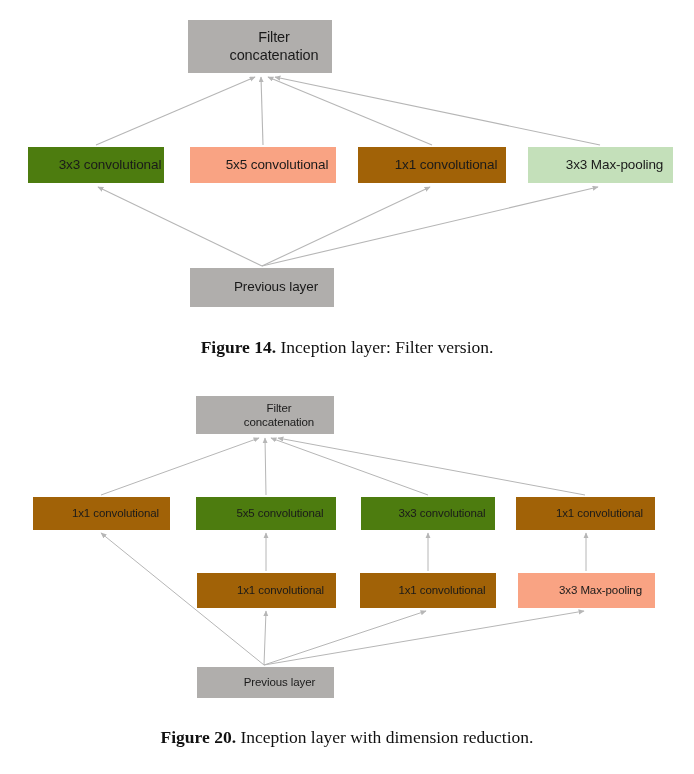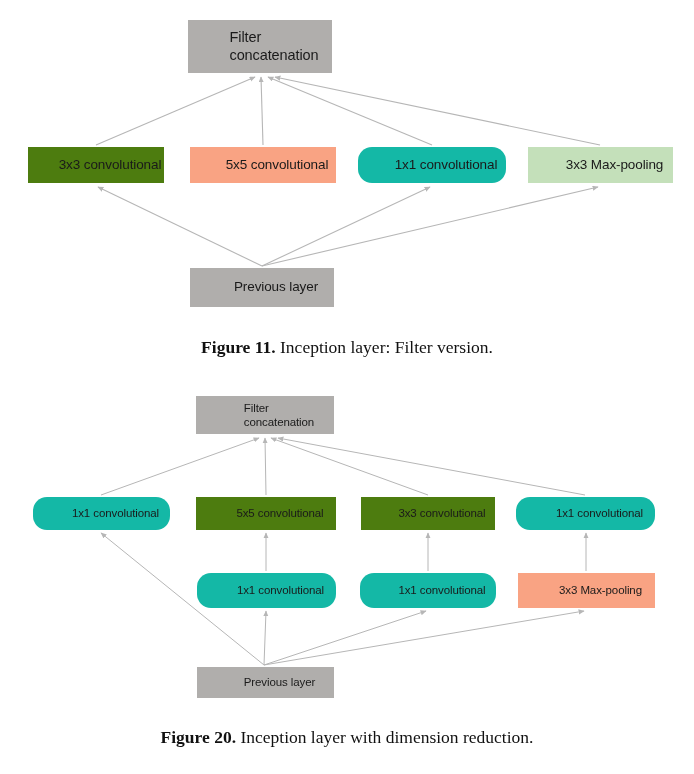--- a/index.html
+++ b/index.html
@@ -29,32 +29,33 @@
     height: 330px;
     pointer-events: none;
   }
 
   .node {
     position: absolute;
     box-sizing: border-box;
     display: flex;
     align-items: center;
     justify-content: center;
+    text-align: center;
     color: #1a1a1a;
     line-height: 1.22;
     letter-spacing: -0.1px;
     font-family: "Liberation Sans", sans-serif;
     white-space: pre-line;
     padding-left: 28px;
   }
 
   .node.gray  { background: #b0aeac; }
   .node.green { background: #4d7c0f; }
   .node.lgreen{ background: #c4e0ba; }
-  .node.blue  { background: #14b8a6; border-radius: 14px; }
+  .node.blue  { background: #a16207; }
   .node.orange{ background: #f9a383; }
 
   
   #f14-concat   { left: 188px; top: 20px;  width: 144px; height: 53px;  font-size: 14.5px; }
   #f14-conv3    { left: 28px;  top: 147px; width: 136px; height: 36px;  font-size: 13.5px; }
   #f14-conv5    { left: 190px; top: 147px; width: 146px; height: 36px;  font-size: 13.5px; }
   #f14-conv1    { left: 358px; top: 147px; width: 148px; height: 36px;  font-size: 13.5px; }
   #f14-pool     { left: 528px; top: 147px; width: 145px; height: 36px;  font-size: 13.5px; }
   #f14-prev     { left: 190px; top: 268px; width: 144px; height: 39px;  font-size: 13.5px; }
 
@@ -109,21 +110,21 @@
   <div class="node gray" id="f14-concat">Filter
 concatenation</div>
   <div class="node green" id="f14-conv3">3x3 convolutional</div>
   <div class="node orange" id="f14-conv5">5x5 convolutional</div>
   <div class="node blue" id="f14-conv1">1x1 convolutional</div>
   <div class="node lgreen" id="f14-pool">3x3 Max-pooling</div>
   <div class="node gray" id="f14-prev">Previous layer</div>
 </div>
 
 <div class="caption" id="caption-14">
-  <span class="lbl">Figure 11.</span>
+  <span class="lbl">Figure 14.</span>
   <span>Inception layer: Filter version.</span>
 </div>
 
 <div class="figure" id="figure-15">
 
   <svg class="edges" viewBox="0 0 694 330">
     <defs>
       <marker id="ah15" markerWidth="7" markerHeight="7" refX="5.4" refY="2.6" orient="auto" markerUnits="userSpaceOnUse">
         <path d="M0,0 L6,2.6 L0,5.2 z" fill="#b6b6b6"></path>
       </marker>

